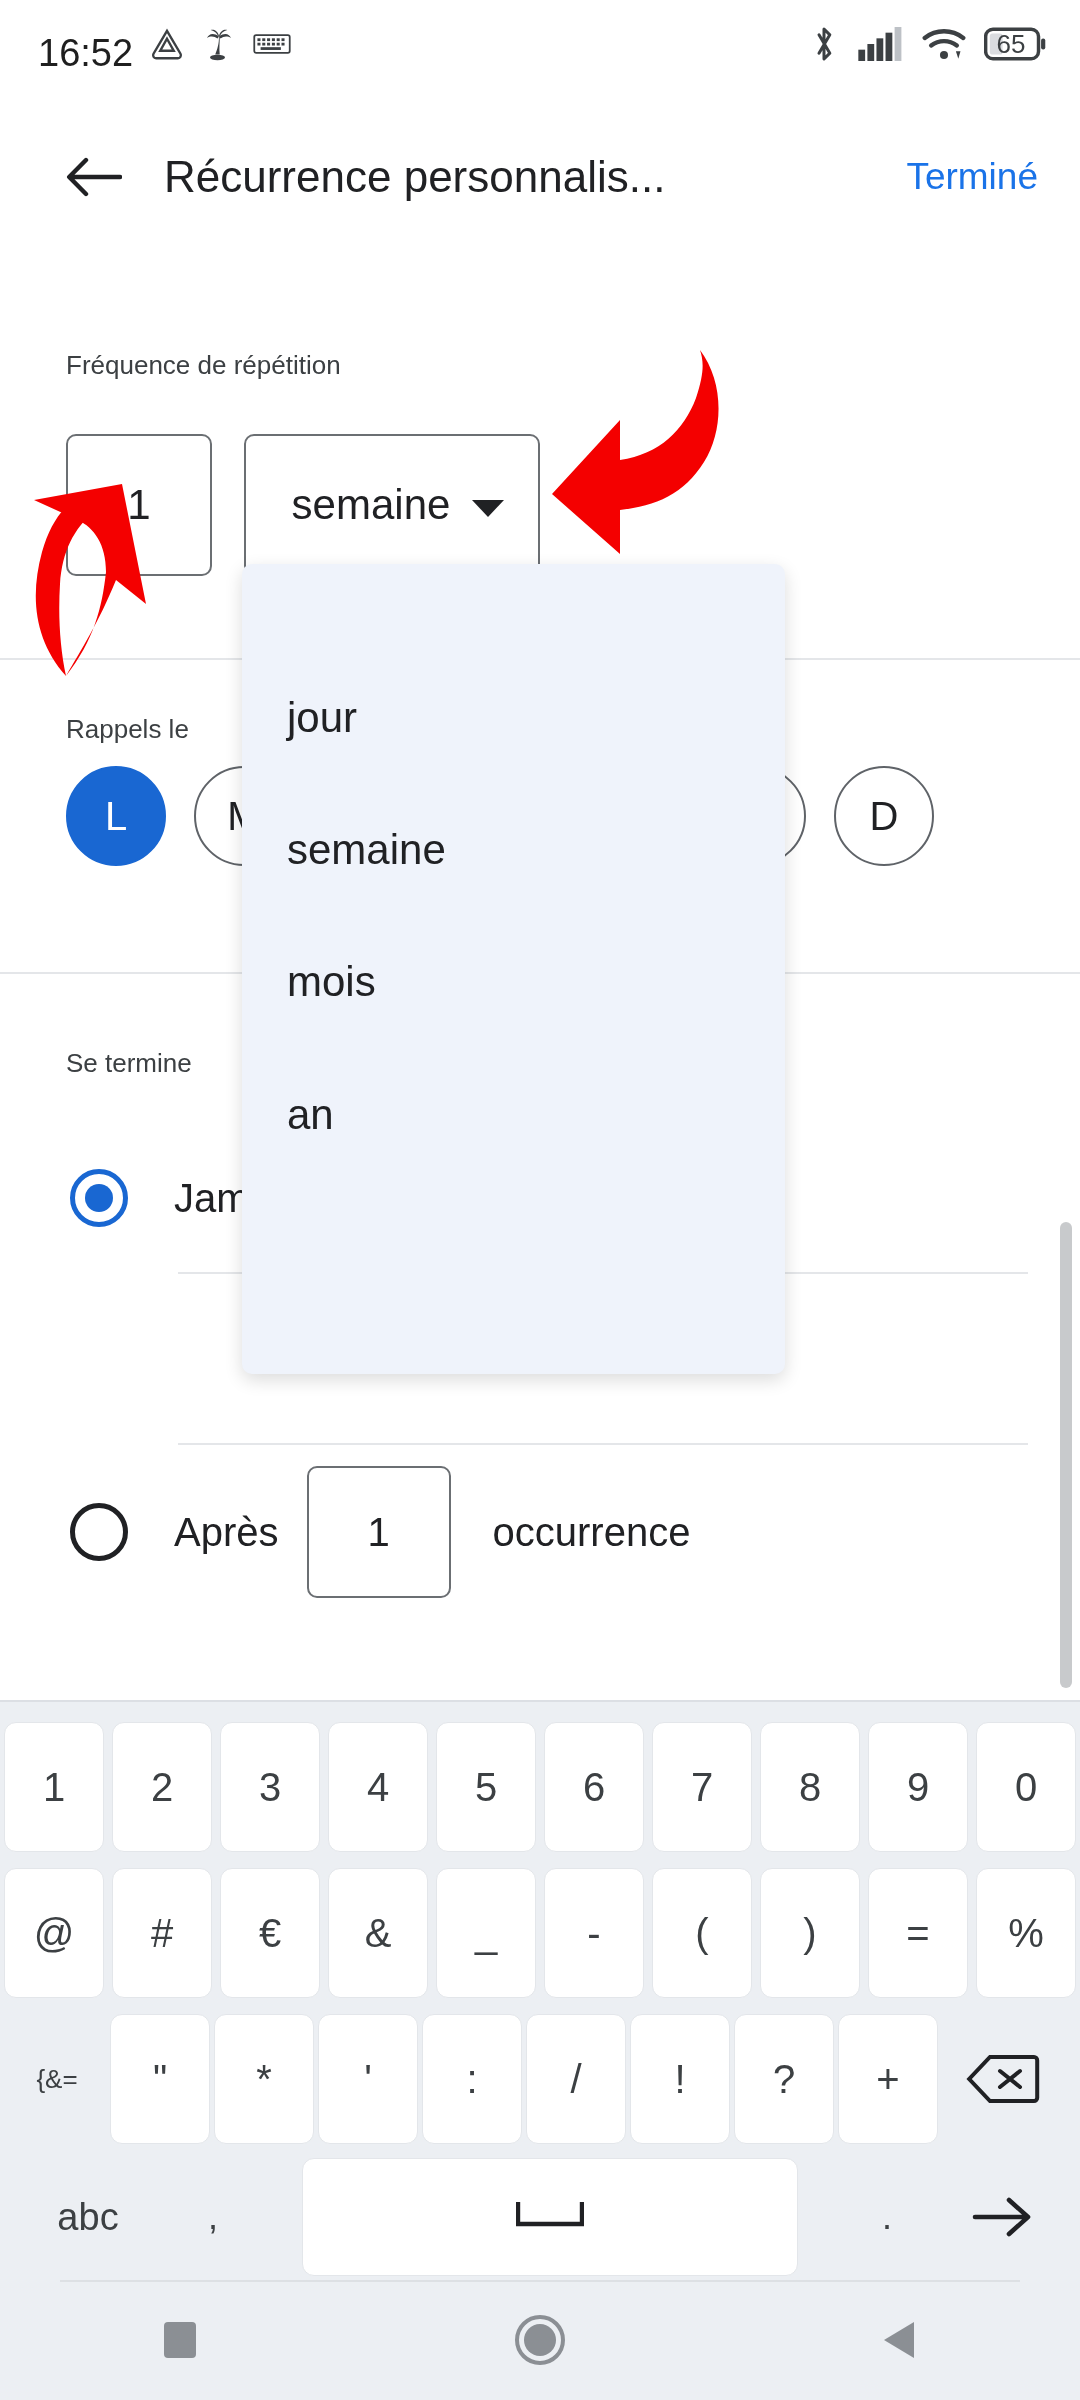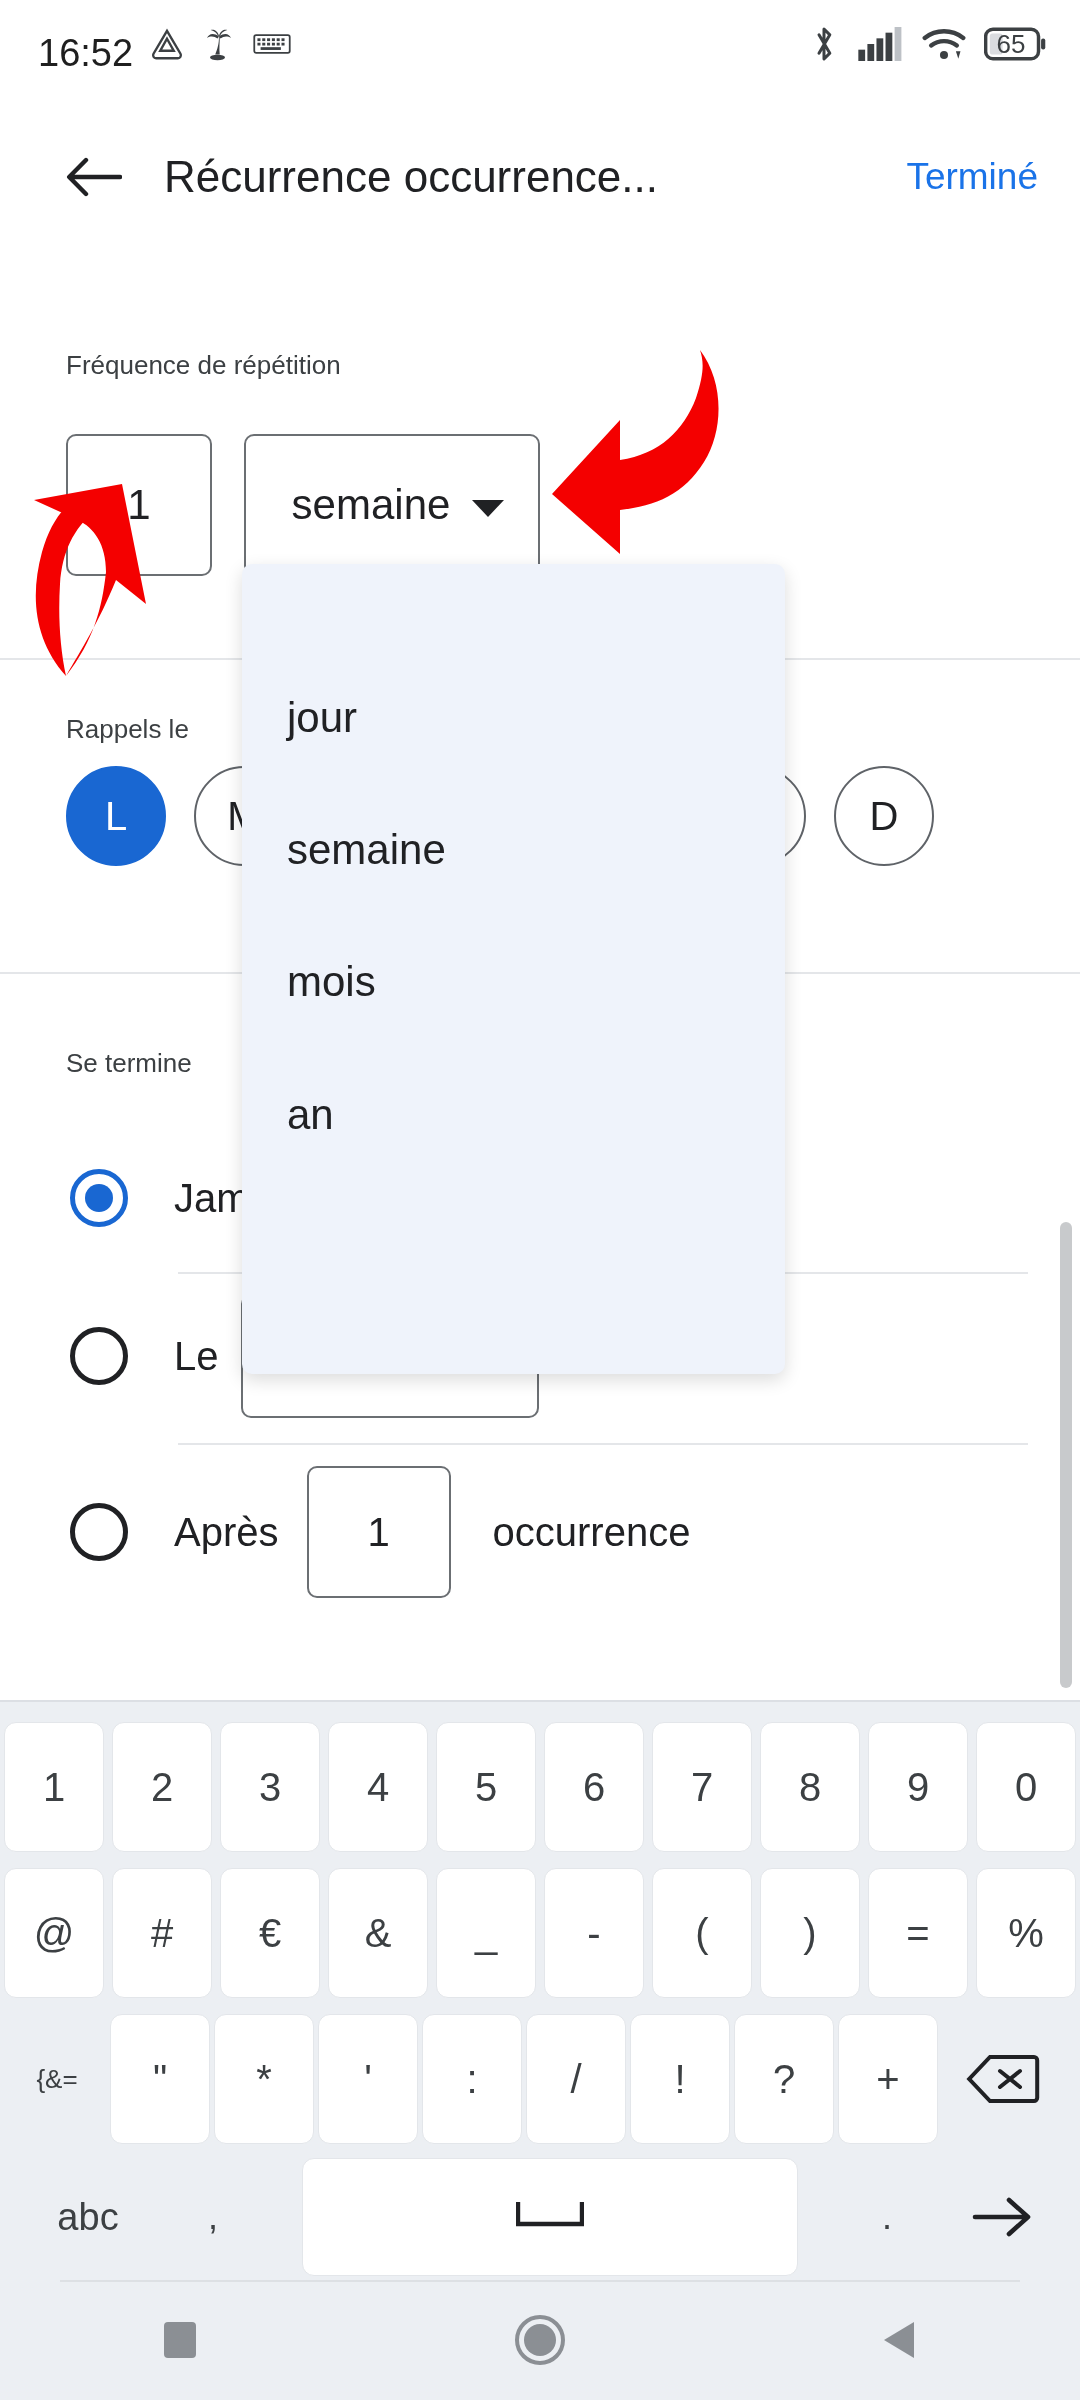--- a/index.html
+++ b/index.html
@@ -248,21 +248,21 @@
   </div>
 
   <div id="appbar">
     <div id="back-btn">
       <span>
         <svg class="icon-svg" width="56" height="44" viewBox="0 0 28 22">
           <path d="M27 11 H2 M10 2.5 L1.6 11 L10 19.5" fill="none" stroke="#202124" stroke-width="2.2" stroke-linecap="round" stroke-linejoin="round"></path>
         </svg>
       </span>
     </div>
-    <div id="app-title">Récurrence occurrence...</div>
+    <div id="app-title">Récurrence personnalis...</div>
     <div id="done-btn">Terminé</div>
   </div>
 
   <div id="content">
 
     <div class="divider" id="div1"></div>
     <div class="divider" id="div2"></div>
 
     <div class="section-label" id="lbl-frequency">Fréquence de répétition</div>
 
@@ -293,25 +293,20 @@
     </div>
   </div>
 
   <div class="radio-row" id="row-never">
     <span class="radio on"></span>
     <span class="radio-text">Jamais</span>
   </div>
 
   <div id="sub-div1"></div>
 
-  <div class="radio-row" id="row-on">
-    <span class="radio off"></span>
-    <span class="radio-text">Le</span>
-    <span id="date-box">4 août 2022</span>
-  </div>
 
   <div id="sub-div2"></div>
 
   <div class="radio-row" id="row-after">
     <span class="radio off"></span>
     <span class="radio-text">Après</span>
     <span id="count-box">1</span>
     <span id="occ-label">occurrence</span>
   </div>
 

